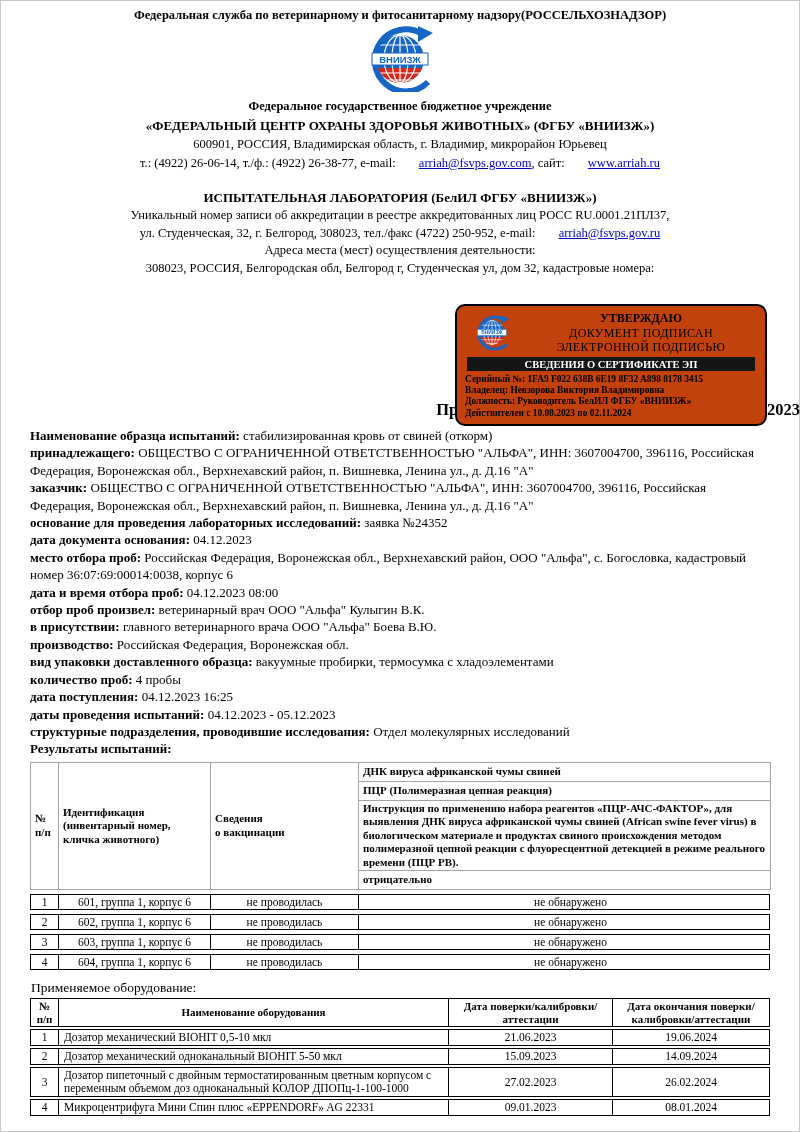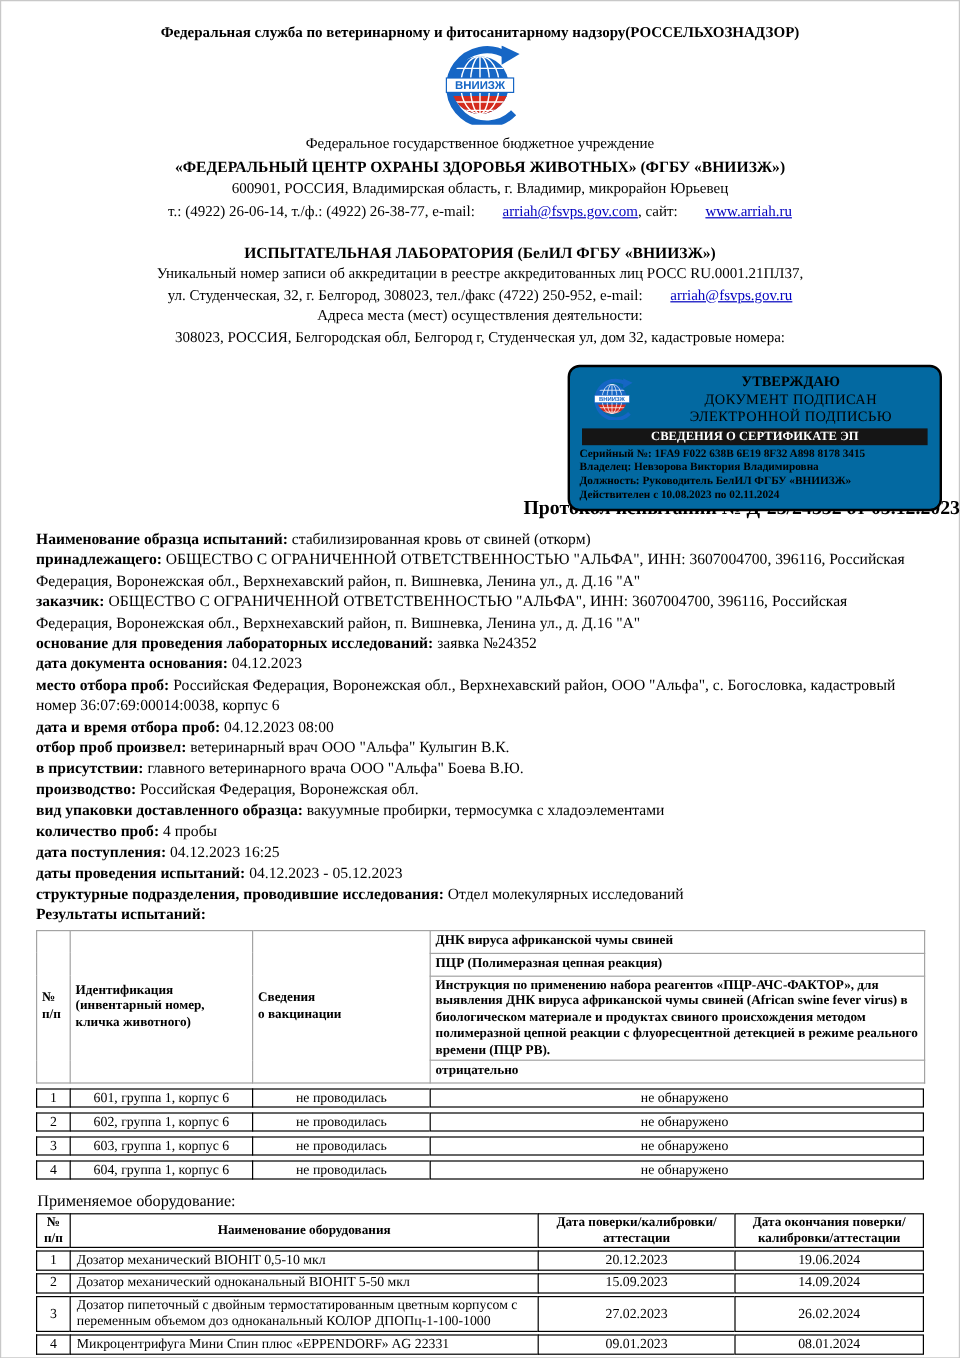--- a/index.html
+++ b/index.html
@@ -15,54 +15,54 @@
     width:800px;height:1132px;
     margin:0 auto;
     background:#fff;
     color:var(--ink);
     font-family:"Liberation Serif","DejaVu Serif",serif;
     overflow:hidden;
     box-shadow:inset 0 0 0 1px #c8c8c8;
   }
   
   .hdr-agency{
-    padding-top:20px;
+    padding-top:8px;
     text-align:center;
     font-weight:bold;
     font-size:12.5px;
   }
   .logo-wrap{text-align:center;margin:3px 0 1px;}
   .hdr-line{
     text-align:center;
     font-size:12.5px;
     line-height:19px;
   }
-  .hdr-line.b{font-weight:normal;text-align:center;}
+  .hdr-line.b{font-weight:bold;text-align:center;}
   .hdr-line.b13{font-weight:bold;font-size:13px;}
   .lab-title{
     text-align:center;
     font-weight:bold;
     font-size:13px;
     margin-top:15px;
     line-height:19px;
   }
   .sub-line{
     text-align:center;
     font-size:12.5px;
     line-height:17.5px;
   }
   a.lnk{color:var(--link);text-decoration:underline;cursor:pointer;margin-left:20px;}
   
   .stamp{
     position:absolute;
-    top:304px;right:15px;
+    top:304px;right:33px;
     width:312px;
     border:2px solid #000;
     border-radius:10px;
-    background:#0369a1;
+    background:#c2410c;
     padding:5px 8px 5px;
   }
   .stamp-top{display:flex;align-items:center;gap:6px;}
   .stamp-top-text{flex:1;text-align:center;}
   .stamp-approve{font-weight:bold;font-size:12px;line-height:15px;}
   .stamp-signed{font-size:12px;line-height:14px;letter-spacing:.4px;}
   .stamp-bar{
     background:#151515;color:#fff;
     font-weight:bold;font-size:10.5px;
     text-align:center;
@@ -336,21 +336,21 @@
         <th>Наименование оборудования</th>
         <th>Дата поверки/калибровки/аттестации</th>
         <th>Дата окончания поверки/калибровки/аттестации</th>
       </tr>
     </thead>
     <tbody>
 
         <tr>
           <td class="c">1</td>
           <td class="name">Дозатор механический BIOHIT 0,5-10 мкл</td>
-          <td class="c">20.12.2023</td>
+          <td class="c">21.06.2023</td>
           <td class="c">19.06.2024</td>
         </tr>
 
         <tr>
           <td class="c">2</td>
           <td class="name">Дозатор механический одноканальный BIOHIT 5-50 мкл</td>
           <td class="c">15.09.2023</td>
           <td class="c">14.09.2024</td>
         </tr>
 

